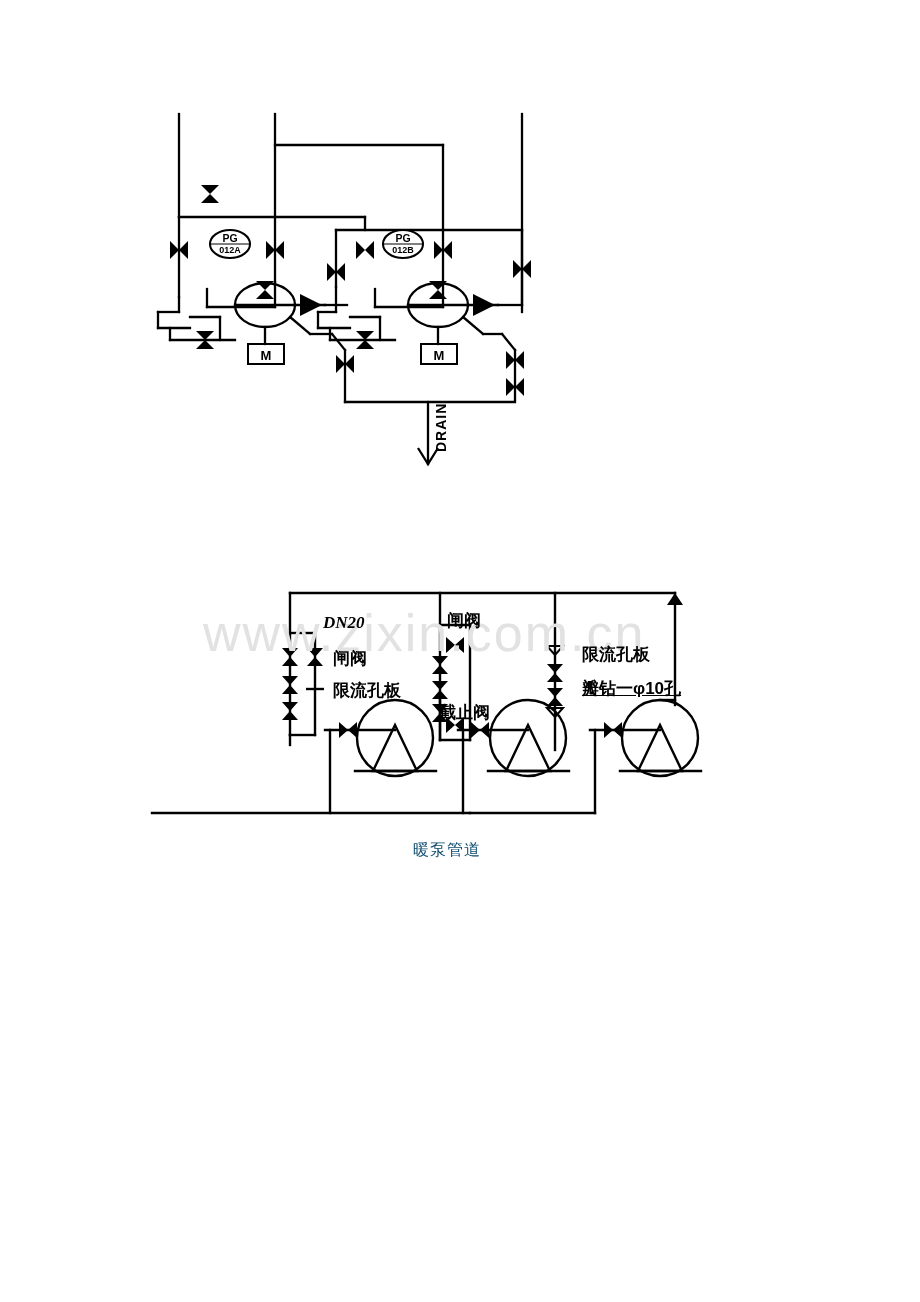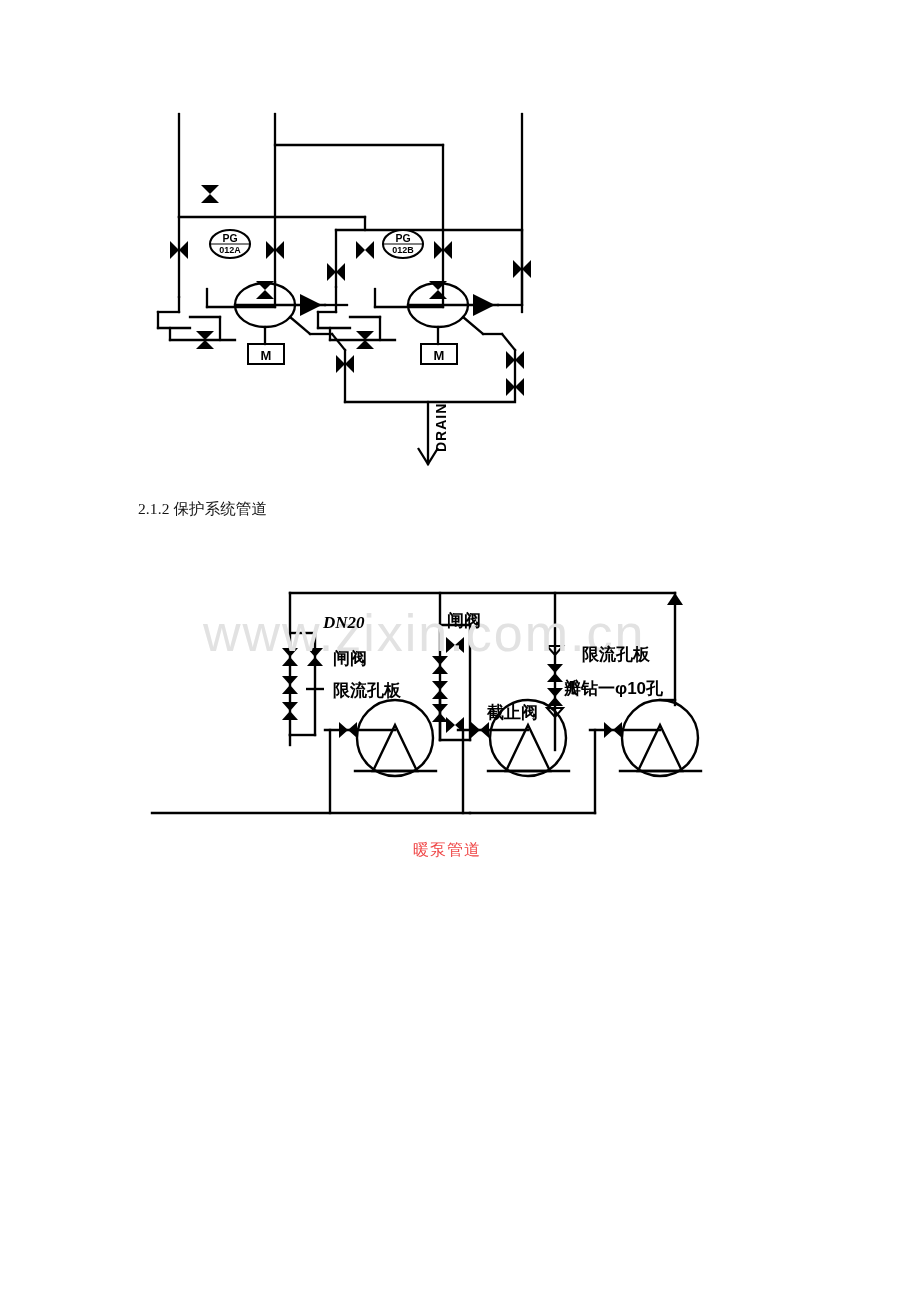--- a/index.html
+++ b/index.html
@@ -22,21 +22,21 @@
     line-height:25px;
     color:#141414;
     letter-spacing:0.1px;
   }
   .textblock .ln{white-space:nowrap;}
 
   .caption{
     position:absolute;
     font-family:"Liberation Sans","DejaVu Sans",sans-serif;
     font-size:16px;
-    color:#ef4444;
+    color:#0c4a6e;
     letter-spacing:1px;
     white-space:nowrap;
   }
 
   
   .watermark{
     position:absolute;
     font-family:"Liberation Sans","DejaVu Sans",sans-serif;
     font-size:52px;
     font-weight:400;
@@ -195,21 +195,20 @@
       <text x="289" y="248" text-anchor="middle" font-family="'Liberation Sans',sans-serif" font-size="13" font-weight="700" fill="#000">M</text>
 
       <g>
         <path d="M 268,336 L 278,352 L 288,336" fill="none" stroke="#000" stroke-width="2.3"></path>
       </g>
       <text transform="translate(296,340) rotate(-90)" font-family="'Liberation Sans',sans-serif" font-size="14" font-weight="700" letter-spacing="1" fill="#000">DRAIN</text>
     </svg>
   </div>
 
   <div class="textblock" style="left:138px;top:496px;width:660px;">
-    <div class="ln">2.1.2 保护系统管道</div>
   </div>
 
   <div class="watermark" style="left:203px;top:603px;">www.zixin.com.cn</div>
 
   <div class="diagram" style="left:140px;top:585px;">
     <svg width="580" height="250" viewBox="0 0 580 250" xmlns="http://www.w3.org/2000/svg">
       <defs>
         <g id="gv">
           <path d="M -9,-8 L 0,0 L -9,8 Z" fill="#000"></path>
           <path d="M 9,-8 L 0,0 L 9,8 Z" fill="#000"></path>
@@ -293,19 +292,19 @@
       <use href="#ckv" x="415" y="132"></use>
 
       <path d="M 527,20 L 535,8 L 543,20 Z" fill="#000"></path>
     </svg>
   </div>
 
   <span class="dlabel ital zmed" style="left:308px;top:614px;">DN20</span>
   <span class="dlabel zmed" style="left:318px;top:650px;">闸阀</span>
   <span class="dlabel zmed" style="left:318px;top:682px;">限流孔板</span>
   <span class="dlabel zmed" style="left:432px;top:612px;">闸阀</span>
-  <span class="dlabel zmed" style="left:424px;top:704px;padding-left:48px;">截止阀</span>
+  <span class="dlabel zmed" style="left:424px;top:704px;">截止阀</span>
   <span class="dlabel zmed" style="left:567px;top:646px;">限流孔板</span>
-  <span class="dlabel zmed" style="left:549px;top:680px;">瓣钻一φ10孔</span>
+  <span class="dlabel zmed" style="left:567px;top:680px;text-decoration:underline;">瓣钻一φ10孔</span>
 
   <div class="caption" style="left:413px;top:840px;">暖泵管道</div>
 
 </div>
 
 </body></html>

